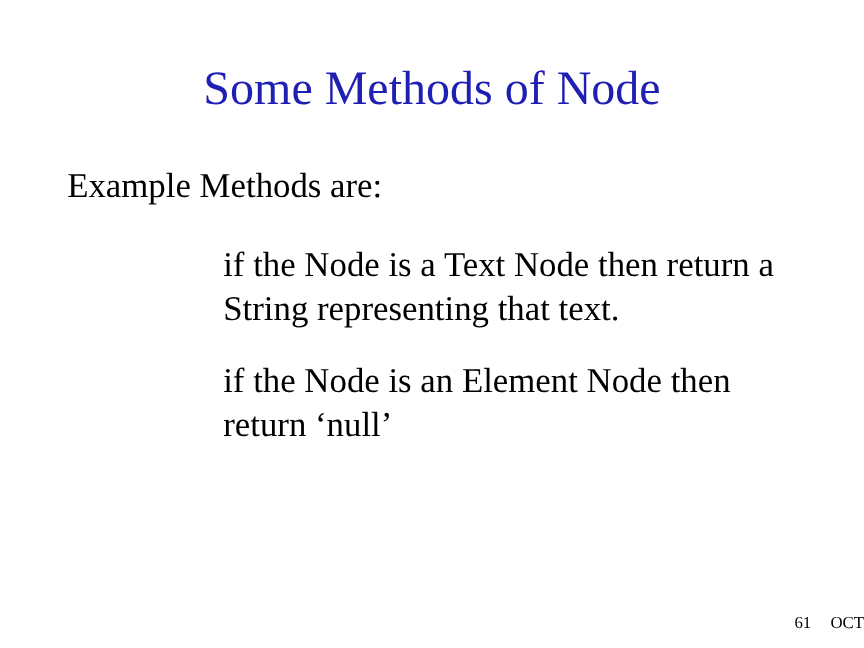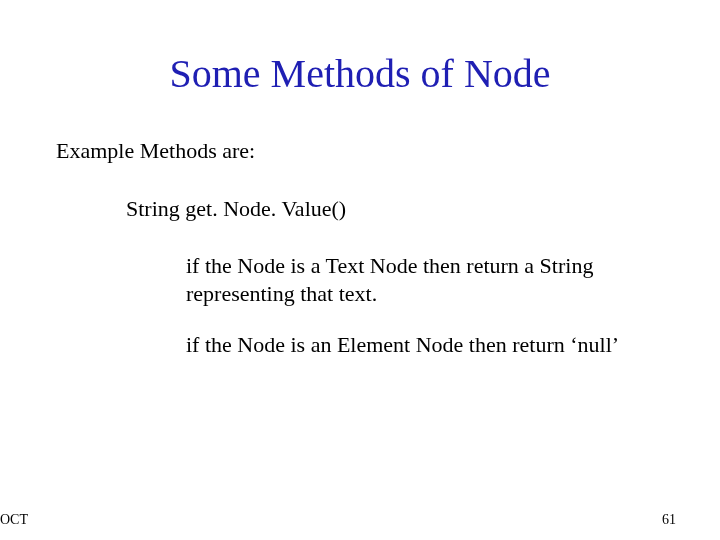--- a/index.html
+++ b/index.html
@@ -18,56 +18,55 @@
   }
   .title {
     font-size: 40px;
     color: #1f1fb3;
     text-align: center;
     margin-top: 10px;
     margin-bottom: 40px;
     font-weight: normal;
   }
   .body {
-    font-size: 22px;
+    font-size: 29px;
     line-height: 1.25;
     color: #000000;
   }
   .lvl0 { margin-left: 0; margin-bottom: 30px; }
   .lvl1 { margin-left: 70px; margin-bottom: 30px; }
   .lvl2 { margin-left: 130px; margin-bottom: 24px; max-width: 500px; }
   .footer {
     position: absolute;
     bottom: 28px;
     left: 0;
     width: 720px;
     font-size: 14px;
     color: #000000;
   }
   .footer-center {
     position: absolute;
     left: 0;
     width: 720px;
-    text-align: left;
+    text-align: right;
   }
   .footer-right {
     position: absolute;
     right: 44px;
   }
 </style>
 </head>
 <body>
 
 <div class="slide">
 
   <h1 class="title">Some Methods of Node</h1>
 
   <div class="body">
     <p class="lvl0">Example Methods are:</p>
-    <p class="lvl1">String get. Node. Value()</p>
     <p class="lvl2">if the Node is a Text Node then return a String representing that text.</p>
     <p class="lvl2">if the Node is an Element Node then return ‘null’</p>
   </div>
 
   <div class="footer">
     <span class="footer-center">OCT</span>
     <span class="footer-right">61</span>
   </div>
 
 </div>

